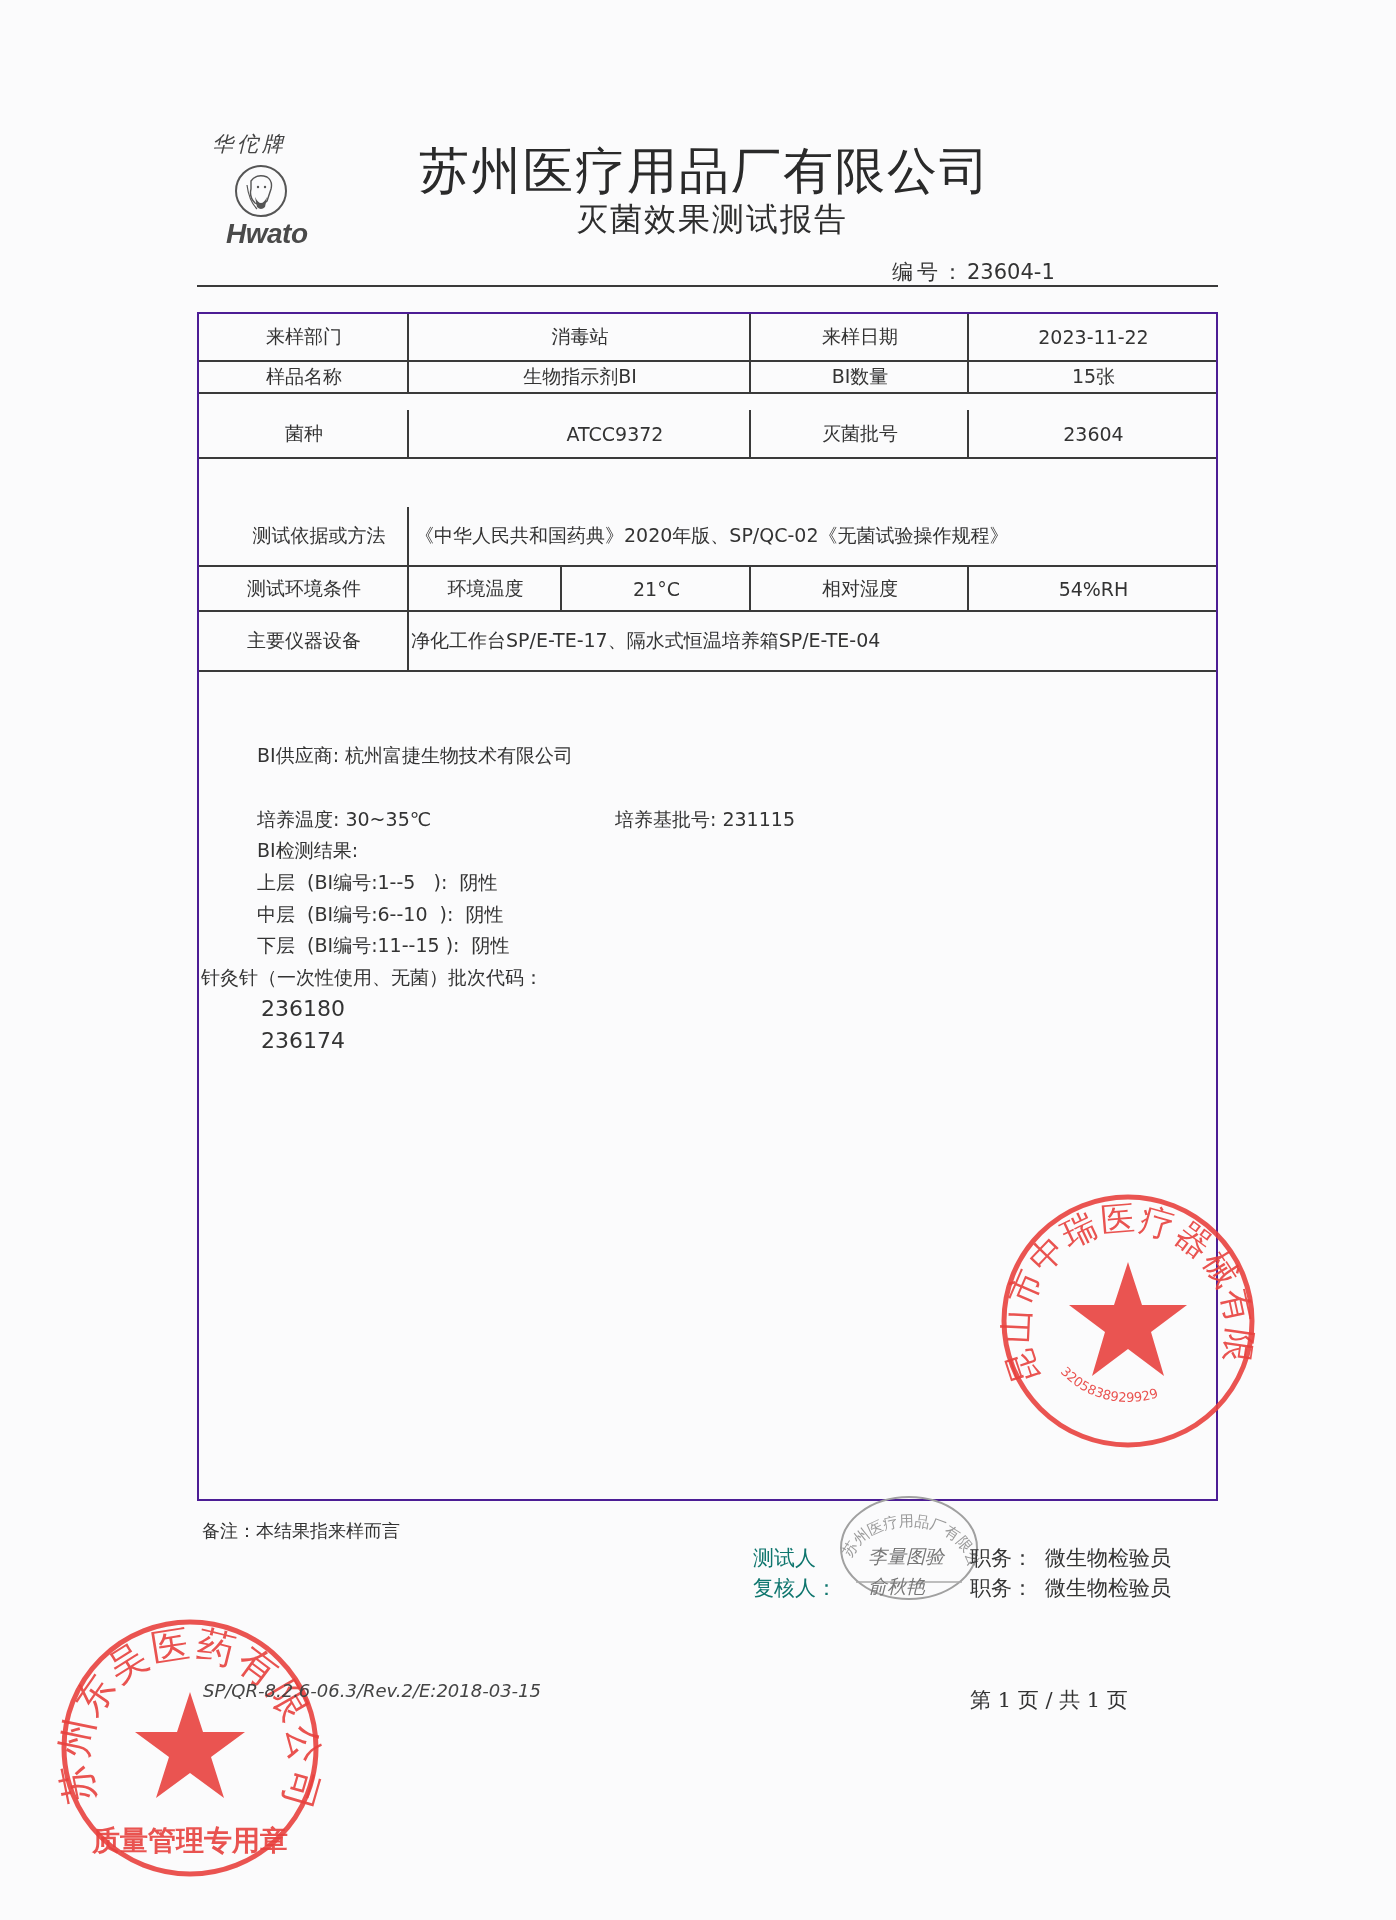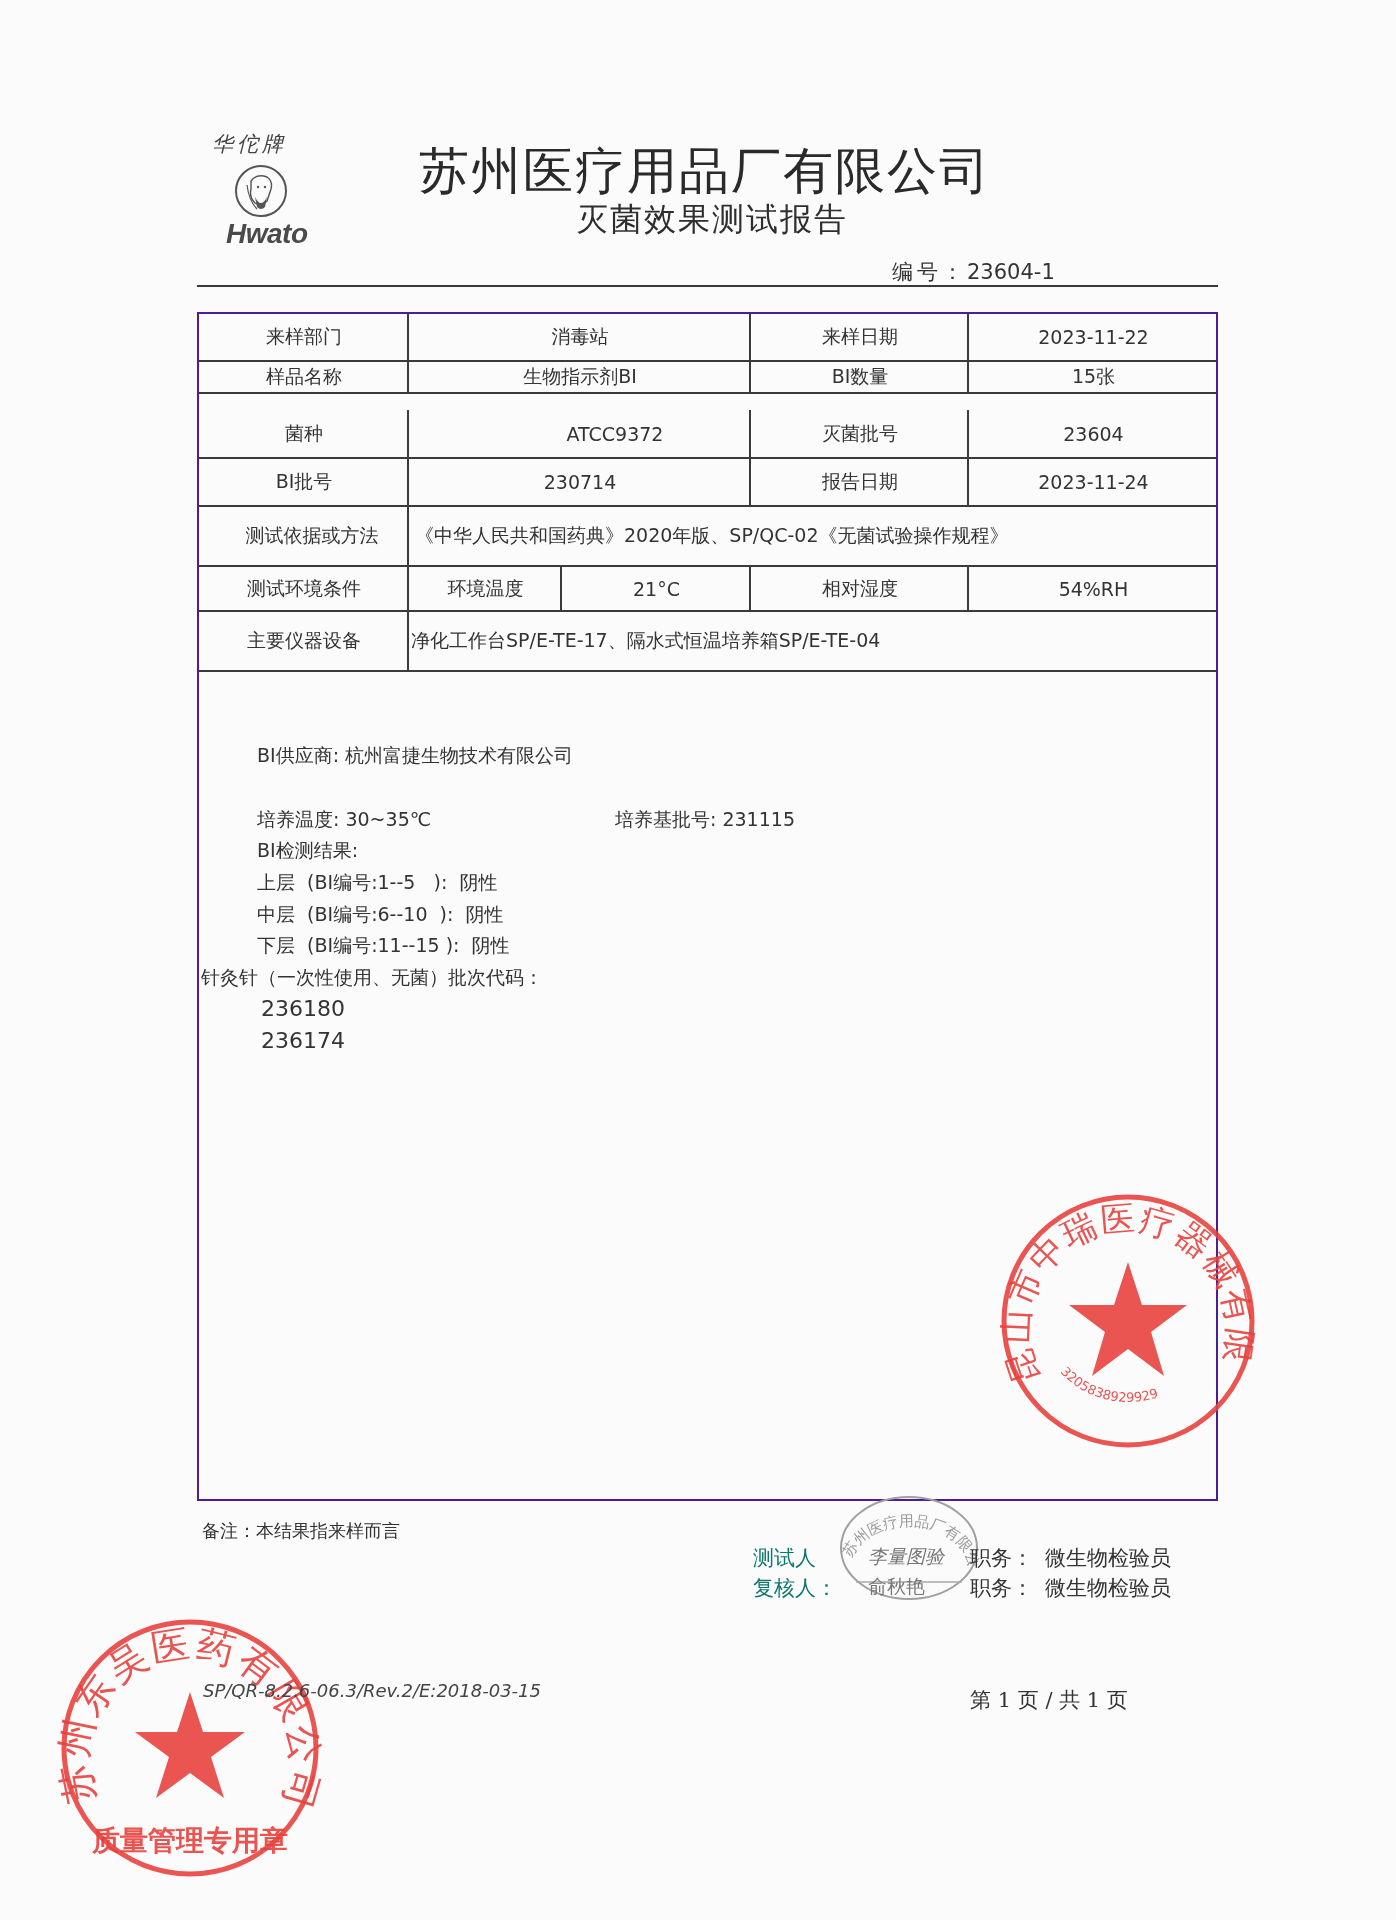--- a/index.html
+++ b/index.html
@@ -75,29 +75,23 @@
     <div class="cell vline" style="left:208px;width:344px;">生物指示剂BI</div>
     <div class="cell vline" style="left:550px;width:220px;">BI数量</div>
     <div class="cell vline" style="left:768px;width:251px;">15张</div>
   </div>
   <div class="row" style="top:96px;height:49px;">
     <div class="cell" style="left:0;width:210px;">菌种</div>
     <div class="cell vline" style="left:208px;width:414px;">ATCC9372</div>
     <div class="cell vline" style="left:550px;width:220px;">灭菌批号</div>
     <div class="cell vline" style="left:768px;width:251px;">23604</div>
   </div>
-  <div class="row" style="top:145px;height:48px;">
-    <div class="cell" style="left:0;width:210px;">BI批号</div>
-    <div class="cell vline" style="left:208px;width:344px;">230714</div>
-    <div class="cell vline" style="left:550px;width:220px;">报告日期</div>
-    <div class="cell vline" style="left:768px;width:251px;">2023-11-24</div>
-  </div>
 
   <div class="row" style="top:193px;height:60px;">
-    <div class="cell" style="left:8px;width:210px;">测试依据或方法</div>
+    <div class="cell" style="left:15px;width:210px;">测试依据或方法</div>
     <div class="cell vline left" style="left:208px;width:811px;">《中华人民共和国药典》2020年版、SP/QC-02《无菌试验操作规程》</div>
   </div>
 
   <div class="row" style="top:253px;height:45px;">
     <div class="cell" style="left:0;width:210px;">测试环境条件</div>
     <div class="cell vline" style="left:208px;width:155px;">环境温度</div>
     <div class="cell vline" style="left:361px;width:191px;">21°C</div>
     <div class="cell vline" style="left:550px;width:220px;">相对湿度</div>
     <div class="cell vline" style="left:768px;width:251px;">54%RH</div>
   </div>
@@ -149,21 +143,21 @@
   </text>
   <line x1="20" y1="90" x2="126" y2="90" stroke="#a8a8a8" stroke-width="1.5"></line>
 </svg>
 
 <div class="abs sig" style="left:753px;top:1544px;">测试人</div>
 <div class="abs sig" style="left:868px;top:1544px;color:#777;font-style:italic;font-size:19px;">李量图验</div>
 <div class="abs sig-title" style="left:970px;top:1544px;">职务：</div>
 <div class="abs sig-title" style="left:1045px;top:1544px;">微生物检验员</div>
 
 <div class="abs sig" style="left:753px;top:1574px;">复核人：</div>
-<div class="abs sig" style="left:868px;top:1574px;color:#777;font-size:19px;">俞秋艳</div>
+<div class="abs sig" style="left:868px;top:1574px;color:#777;font-style:italic;font-size:19px;">俞秋艳</div>
 <div class="abs sig-title" style="left:970px;top:1574px;">职务：</div>
 <div class="abs sig-title" style="left:1045px;top:1574px;">微生物检验员</div>
 
 <svg class="stamp" style="left:56px;top:1614px;" width="268" height="268" viewBox="0 0 268 268">
   <defs>
     <path id="arcL" d="M 40 185 A 102 102 0 1 1 228 185"></path>
   </defs>
   <circle cx="134" cy="134" r="126" fill="none" stroke="#e8413e" stroke-width="5" opacity="0.9"></circle>
   <polygon points="134,78 147,118 189,118 155,143 168,184 134,159 100,184 113,143 79,118 121,118" fill="#e8413e" opacity="0.9"></polygon>
   <text font-family="DejaVu Serif, serif" font-size="38" fill="#e8413e" opacity="0.9" letter-spacing="3">

